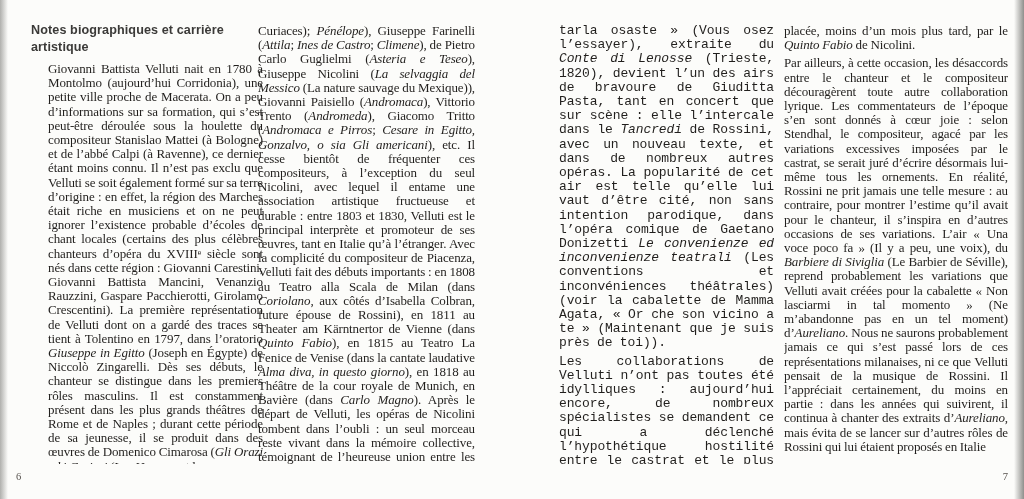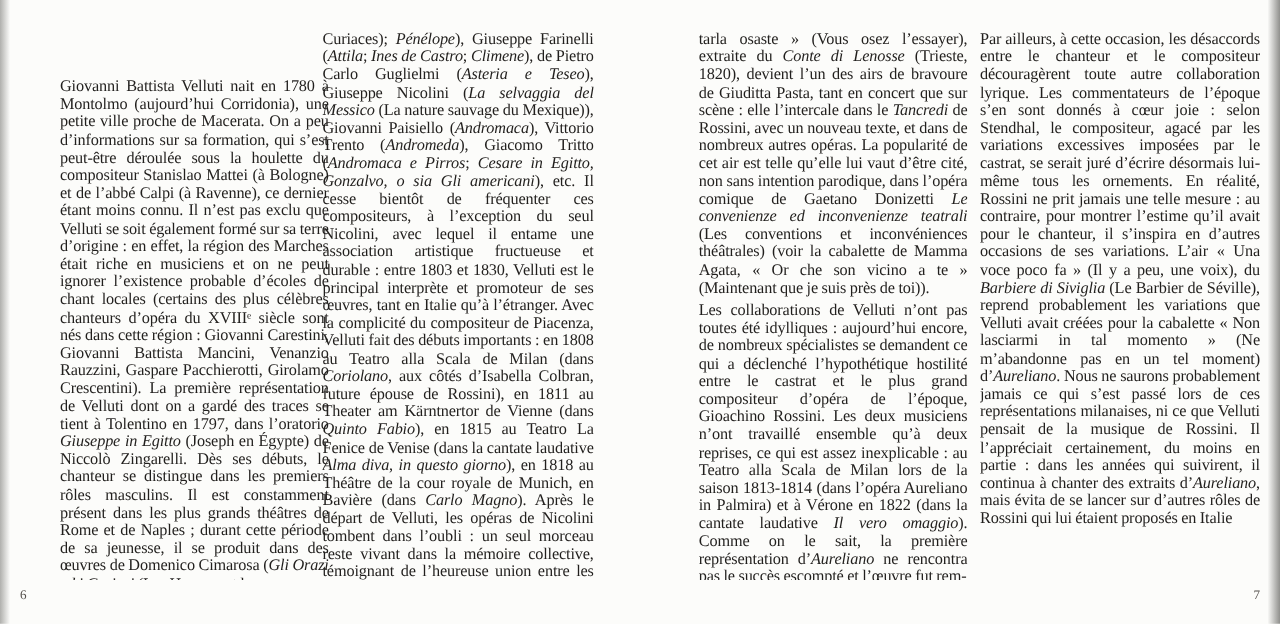--- a/index.html
+++ b/index.html
@@ -38,53 +38,55 @@
   .col p {
     margin: 0;
     text-align: justify;
     hyphens: auto;
     -webkit-hyphens: auto;
   }
   .col p + p { margin-top: 4px; }
 
   .col1 { left: 48px;  top: 62px; width: 215px; height: 402px; }
   .col2 { left: 258px; top: 24px; width: 217px; height: 440px; }
-  .col3 { left: 559px; top: 24px; width: 215px; height: 440px; }
+  .col3 { left: 559px; top: 24px; width: 215px; height: 440px; font-family: Liberation Mono, monospace; }
   .col4 { left: 784px; top: 24px; width: 224px; height: 440px; }
 
   .folio {
     position: absolute; top: 471px;
     font-size: 10.5px; line-height: 12px;
     color: #55504c;
   }
   .folio-left  { left: 16px; }
   .folio-right { right: 16px; }
 </style>
 </head>
 <body>
 
 <div class="spread">
 
   <div class="edge edge-left"></div>
   <div class="edge edge-right"></div>
 
   <section class="page">
+    <h1 class="heading">Notes biographiques et carrière artistique</h1>
     <div class="col col1" lang="fr">
       <p>Giovanni Battista Velluti nait en 1780 à Montolmo (aujourd’hui Corridonia), une petite ville proche de Macerata. On a peu d’informations sur sa formation, qui s’est peut-être déroulée sous la houlette du compositeur Stanislao Mattei (à Bologne) et de l’abbé Calpi (à Ravenne), ce dernier étant moins connu. Il n’est pas exclu que Velluti se soit également formé sur sa terre d’origine&nbsp;: en effet, la région des Marches était riche en musiciens et on ne peut ignorer l’existence probable d’écoles de chant locales (certains des plus célèbres chanteurs d’opéra du XVIIIᵉ siècle sont nés dans cette région&nbsp;: Giovanni Carestini, Giovanni Battista Mancini, Venanzio Rauzzini, Gaspare Pacchierotti, Girolamo Crescentini). La première représentation de Velluti dont on a gardé des traces se tient à Tolentino en 1797, dans l’oratorio <i>Giuseppe in Egitto</i> (Joseph en Égypte) de Niccolò Zingarelli. Dès ses débuts, le chanteur se distingue dans les premiers rôles masculins. Il est constamment présent dans les plus grands théâtres de Rome et de Naples&nbsp;; durant cette période de sa jeunesse, il se produit dans des œuvres de Domenico Cimarosa (<i>Gli Orazi ed i Curiazi</i> (Les Horaces et les</p>
     </div>
     <div class="col col2" lang="fr">
       <p>Curiaces); <i>Pénélope</i>), Giuseppe Farinelli (<i>Attila</i>; <i>Ines de Castro</i>; <i>Climene</i>), de Pietro Carlo Guglielmi (<i>Asteria e Teseo</i>), Giuseppe Nicolini (<i>La selvaggia del Messico</i> (La nature sauvage du Mexique)), Giovanni Paisiello (<i>Andromaca</i>), Vittorio Trento (<i>Andromeda</i>), Giacomo Tritto (<i>Andromaca e Pirros</i>; <i>Cesare in Egitto, Gonzalvo, o sia Gli americani</i>), etc. Il cesse bientôt de fréquenter ces compositeurs, à l’exception du seul Nicolini, avec lequel il entame une association artistique fructueuse et durable&nbsp;: entre 1803 et 1830, Velluti est le principal interprète et promoteur de ses œuvres, tant en Italie qu’à l’étranger. Avec la complicité du compositeur de Piacenza, Velluti fait des débuts importants&nbsp;: en 1808 au Teatro alla Scala de Milan (dans <i>Coriolano</i>, aux côtés d’Isabella Colbran, future épouse de Rossini), en 1811 au Theater am Kärntnertor de Vienne (dans <i>Quinto Fabio</i>), en 1815 au Teatro La Fenice de Venise (dans la cantate laudative <i>Alma diva, in questo giorno</i>), en 1818 au Théâtre de la cour royale de Munich, en Bavière (dans <i>Carlo Magno</i>). Après le départ de Velluti, les opéras de Nicolini tombent dans l’oubli&nbsp;: un seul morceau reste vivant dans la mémoire collective, témoignant de l’heureuse union entre les deux artistes. L’aria «&nbsp;Voi cimen-</p>
     </div>
     <div class="folio folio-left">6</div>
   </section>
 
   <section class="page">
     <div class="col col3" lang="fr">
       <p>tarla osaste&nbsp;» (Vous osez l’essayer), extraite du <i>Conte di Lenosse</i> (Trieste, 1820), devient l’un des airs de bravoure de Giuditta Pasta, tant en concert que sur scène&nbsp;: elle l’intercale dans le <i>Tancredi</i> de Rossini, avec un nouveau texte, et dans de nombreux autres opéras. La popularité de cet air est telle qu’elle lui vaut d’être cité, non sans intention parodique, dans l’opéra comique de Gaetano Donizetti <i>Le convenienze ed inconvenienze teatrali</i> (Les conventions et inconvéniences théâtrales) (voir la cabalette de Mamma Agata, «&nbsp;Or che son vicino a te&nbsp;» (Maintenant que je suis près de toi)).</p>
       <p>Les collaborations de Velluti n’ont pas toutes été idylliques&nbsp;: aujourd’hui encore, de nombreux spécialistes se demandent ce qui a déclenché l’hypothétique hostilité entre le castrat et le plus grand compositeur d’opéra de l’époque, Gioachino Rossini. Les deux musiciens n’ont travaillé ensemble qu’à deux reprises, ce qui est assez inexplicable&nbsp;: au Teatro alla Scala de Milan lors de la saison 1813-1814 (dans l’opéra Aureliano in Palmira) et à Vérone en 1822 (dans la cantate laudative <i>Il vero omaggio</i>). Comme on le sait, la première représentation d’<i>Aureliano</i> ne rencontra pas le succès escompté et l’œuvre fut rem-</p>
     </div>
     <div class="col col4" lang="fr">
+      <p>placée, moins d’un mois plus tard, par le <i>Quinto Fabio</i> de Nicolini.</p>
       <p>Par ailleurs, à cette occasion, les désaccords entre le chanteur et le compositeur découragèrent toute autre collaboration lyrique. Les commentateurs de l’époque s’en sont donnés à cœur joie&nbsp;: selon Stendhal, le compositeur, agacé par les variations excessives imposées par le castrat, se serait juré d’écrire désormais lui-même tous les ornements. En réalité, Rossini ne prit jamais une telle mesure&nbsp;: au contraire, pour montrer l’estime qu’il avait pour le chanteur, il s’inspira en d’autres occasions de ses variations. L’air «&nbsp;Una voce poco fa&nbsp;» (Il y a peu, une voix), du <i>Barbiere di Siviglia</i> (Le Barbier de Séville), reprend probablement les variations que Velluti avait créées pour la cabalette «&nbsp;Non lasciarmi in tal momento&nbsp;» (Ne m’abandonne pas en un tel moment) d’<i>Aureliano</i>. Nous ne saurons probablement jamais ce qui s’est passé lors de ces représentations milanaises, ni ce que Velluti pensait de la musique de Rossini. Il l’appréciait certainement, du moins en partie&nbsp;: dans les années qui suivirent, il continua à chanter des extraits d’<i>Aureliano</i>, mais évita de se lancer sur d’autres rôles de Rossini qui lui étaient proposés en Italie</p>
     </div>
     <div class="folio folio-right">7</div>
   </section>
 
 </div>
 
 </body></html>

